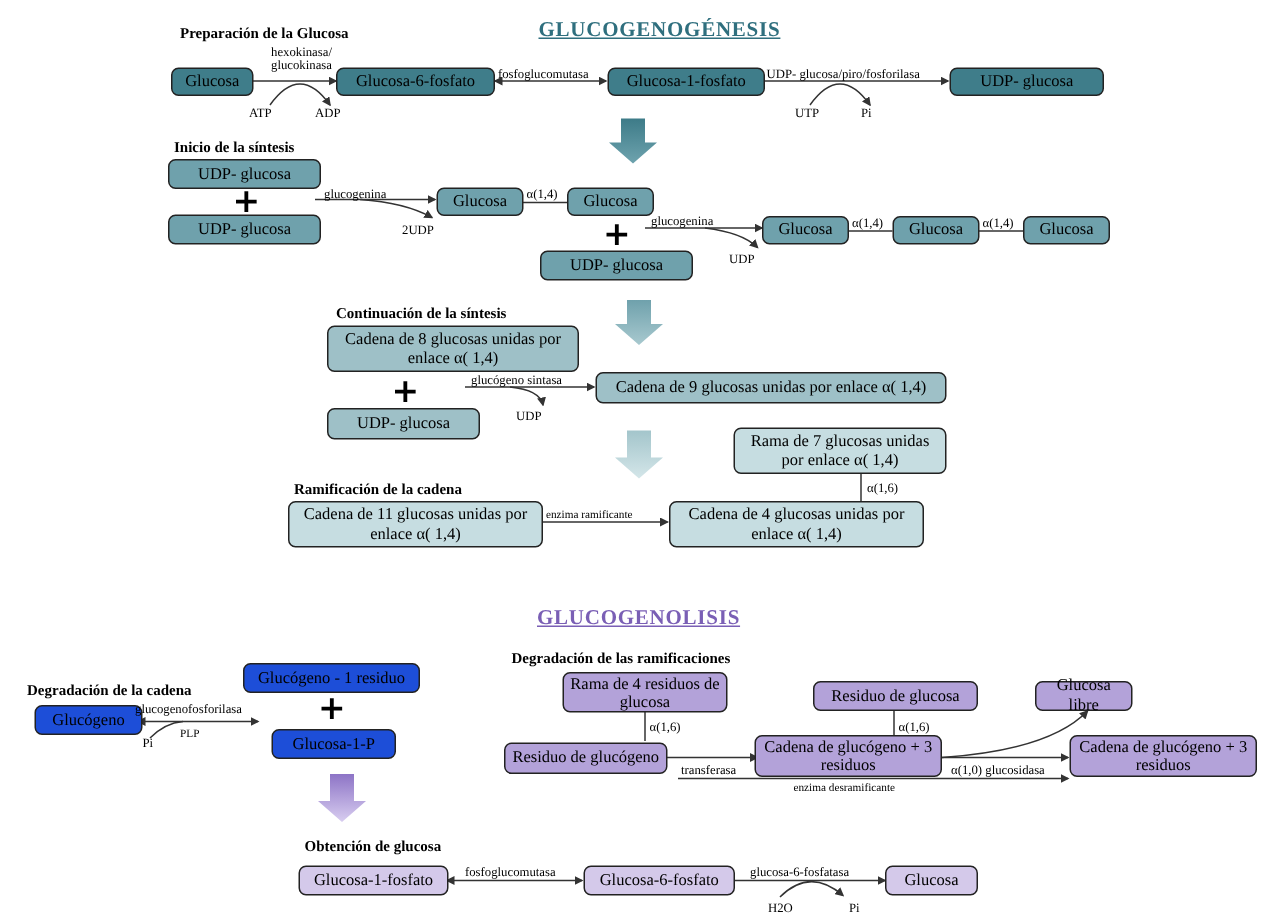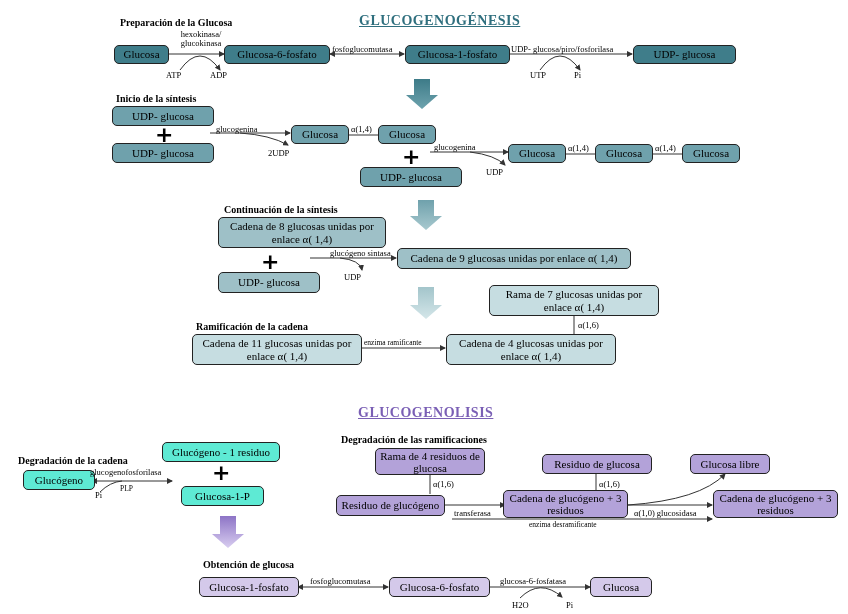--- a/index.html
+++ b/index.html
@@ -5,21 +5,21 @@
   html, body { margin:0; padding:0; background:#ffffff; }
   body { width:848px; height:614px; position:relative; overflow:hidden;
          font-family:"Liberation Serif", "DejaVu Serif", serif; color:#000; }
   .box { position:absolute; border:1.5px solid #222; border-radius:5px; box-sizing:border-box;
          display:flex; align-items:center; justify-content:center; text-align:center;
          font-size:11px; line-height:13px; padding:0 4px; }
   .b1 { background:#3f7d8a; color:#000; }
   .b2 { background:#6fa1ac; }
   .b3 { background:#9ec0c7; }
   .b4 { background:#c6dde1; }
-  .p1 { background:#5eead4; }
+  .p1 { background:#1d4ed8; }
   .p2 { background:#b3a2d9; }
   .p3 { background:#d4c9ea; }
   .title { position:absolute; font-size:14px; font-weight:bold; text-decoration:underline; letter-spacing:0.5px; }
   .title.teal { color:#2f6f7e; }
   .title.purple { color:#7a5fb5; }
   .sec { position:absolute; font-size:10px; font-weight:bold; white-space:nowrap; }
   .lbl { position:absolute; font-size:8.5px; white-space:nowrap; line-height:10px; }
   .plus { position:absolute; font-size:22px; font-weight:bold; line-height:20px; font-family:"DejaVu Sans", sans-serif; }
   svg.lines { position:absolute; left:0; top:0; }
 </style>
@@ -126,28 +126,28 @@
 <div class="box b2" style="left:508px; top:144px; width:58px; height:19px;">Glucosa</div>
 <div class="lbl" style="left:568px; top:143px;">α(1,4)</div>
 <div class="box b2" style="left:595px; top:144px; width:58px; height:19px;">Glucosa</div>
 <div class="lbl" style="left:655px; top:143px;">α(1,4)</div>
 <div class="box b2" style="left:682px; top:144px; width:58px; height:19px;">Glucosa</div>
 
 <div class="sec" style="left:224px; top:204px;">Continuación de la síntesis</div>
 <div class="box b3" style="left:218px; top:217px; width:168px; height:31px;">Cadena de 8 glucosas unidas por enlace α( 1,4)</div>
 <div class="plus" style="left:261px; top:252px;">+</div>
 <div class="box b3" style="left:218px; top:272px; width:102px; height:21px;">UDP- glucosa</div>
-<div class="lbl" style="left:330px; top:248px;">glucógeno sintasa</div>
+<div class="lbl" style="left:314px; top:248px;">glucógeno sintasa</div>
 <div class="lbl" style="left:344px; top:272px;">UDP</div>
 <div class="box b3" style="left:397px; top:248px; width:234px; height:21px;">Cadena de 9 glucosas unidas por enlace α( 1,4)</div>
 
 <div class="sec" style="left:196px; top:321px;">Ramificación de la cadena</div>
 <div class="box b4" style="left:192px; top:334px; width:170px; height:31px;">Cadena de 11 glucosas unidas por enlace α( 1,4)</div>
 <div class="lbl" style="left:364px; top:338px; font-size:7.5px;">enzima ramificante</div>
-<div class="box b4" style="left:489px; top:285px; width:170px; height:31px;">Rama de 7 glucosas unidas por enlace α( 1,4)</div>
+<div class="box b4" style="left:489px; top:285px; width:142px; height:31px;">Rama de 7 glucosas unidas por enlace α( 1,4)</div>
 <div class="lbl" style="left:578px; top:320px;">α(1,6)</div>
 <div class="box b4" style="left:446px; top:334px; width:170px; height:31px;">Cadena de 4 glucosas unidas por enlace α( 1,4)</div>
 
 <div class="sec" style="left:18px; top:455px;">Degradación de la cadena</div>
 <div class="box p1" style="left:23px; top:470px; width:72px; height:20px;">Glucógeno</div>
 <div class="lbl" style="left:90px; top:467px;">glucogenofosforilasa</div>
 <div class="lbl" style="left:95px; top:490px;">Pi</div>
 <div class="lbl" style="left:120px; top:484px; font-size:7.5px;">PLP</div>
 <div class="box p1" style="left:162px; top:442px; width:118px; height:20px;">Glucógeno - 1 residuo</div>
 <div class="plus" style="left:212px; top:463px;">+</div>
@@ -155,21 +155,21 @@
 
 <div class="sec" style="left:341px; top:434px;">Degradación de las ramificaciones</div>
 <div class="box p2" style="left:375px; top:448px; width:110px; height:27px; line-height:12px;">Rama de 4 residuos de glucosa</div>
 <div class="lbl" style="left:433px; top:479px;">α(1,6)</div>
 <div class="box p2" style="left:336px; top:495px; width:109px; height:21px;">Residuo de glucógeno</div>
 <div class="lbl" style="left:454px; top:508px;">transferasa</div>
 <div class="box p2" style="left:503px; top:490px; width:125px; height:28px; line-height:12px;">Cadena de glucógeno + 3 residuos</div>
 <div class="box p2" style="left:542px; top:454px; width:110px; height:20px;">Residuo de glucosa</div>
 <div class="lbl" style="left:599px; top:479px;">α(1,6)</div>
 <div class="lbl" style="left:634px; top:508px;">α(1,0) glucosidasa</div>
-<div class="box p2" style="left:690px; top:454px; width:80px; height:20px;">Glucosa libre</div>
+<div class="box p2" style="left:690px; top:454px; width:65px; height:20px;">Glucosa libre</div>
 <div class="box p2" style="left:713px; top:490px; width:125px; height:28px; line-height:12px;">Cadena de glucógeno + 3 residuos</div>
 <div class="lbl" style="left:529px; top:520px; font-size:7.5px;">enzima desramificante</div>
 
 <div class="sec" style="left:203px; top:559px;">Obtención de glucosa</div>
 <div class="box p3" style="left:199px; top:577px; width:100px; height:20px;">Glucosa-1-fosfato</div>
 <div class="lbl" style="left:310px; top:576px;">fosfoglucomutasa</div>
 <div class="box p3" style="left:389px; top:577px; width:101px; height:20px;">Glucosa-6-fosfato</div>
 <div class="lbl" style="left:500px; top:576px;">glucosa-6-fosfatasa</div>
 <div class="lbl" style="left:512px; top:600px;">H2O</div>
 <div class="lbl" style="left:566px; top:600px;">Pi</div>

